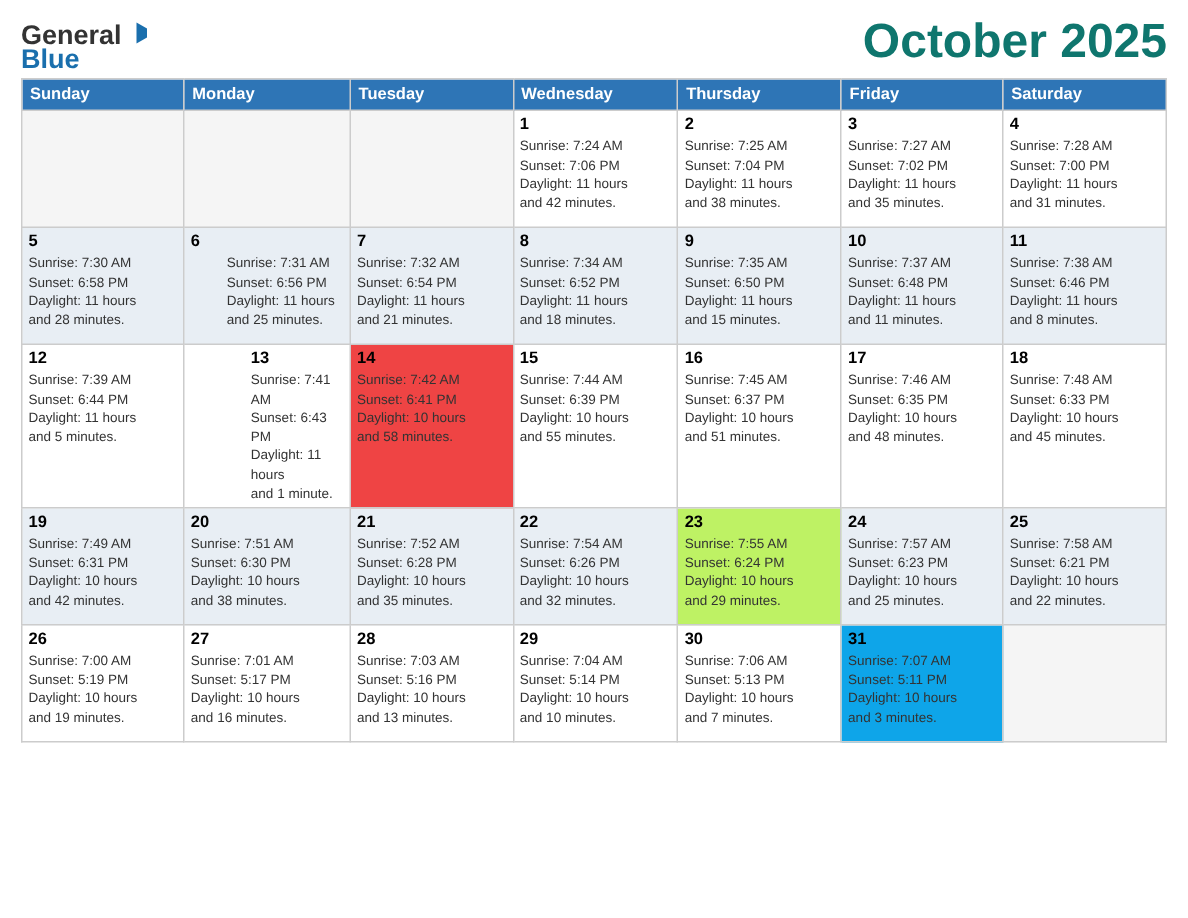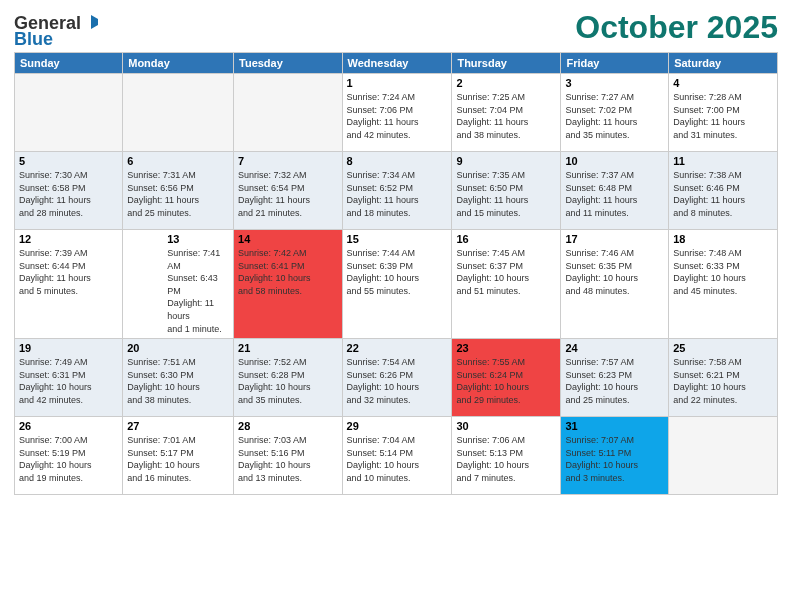--- a/index.html
+++ b/index.html
@@ -161,21 +161,21 @@
         <tr>
           <td style="background: rgb(232, 238, 244);">
             <div class="day-num">5</div>
             <div class="day-info" style="white-space: pre-line;">Sunrise: 7:30 AM
 Sunset: 6:58 PM
 Daylight: 11 hours
 and 28 minutes.</div>
           </td>
           <td style="background: rgb(232, 238, 244);">
             <div class="day-num">6</div>
-            <div class="day-info" style="white-space: pre-line;">Sunrise: 7:31 AM
+            <div class="day-info" style="white-space: pre-line; margin-left: 24px;">Sunrise: 7:31 AM
 Sunset: 6:56 PM
 Daylight: 11 hours
 and 25 minutes.</div>
           </td>
           <td style="background: rgb(232, 238, 244);">
             <div class="day-num">7</div>
             <div class="day-info" style="white-space: pre-line;">Sunrise: 7:32 AM
 Sunset: 6:54 PM
 Daylight: 11 hours
 and 21 minutes.</div>
@@ -282,21 +282,21 @@
 Daylight: 10 hours
 and 35 minutes.</div>
           </td>
           <td style="background: rgb(232, 238, 244);">
             <div class="day-num">22</div>
             <div class="day-info" style="white-space: pre-line;">Sunrise: 7:54 AM
 Sunset: 6:26 PM
 Daylight: 10 hours
 and 32 minutes.</div>
           </td>
-          <td style="background: #ef4444;">
+          <td style="background: #bef264;">
             <div class="day-num">23</div>
             <div class="day-info" style="white-space: pre-line;">Sunrise: 7:55 AM
 Sunset: 6:24 PM
 Daylight: 10 hours
 and 29 minutes.</div>
           </td>
           <td style="background: rgb(232, 238, 244);">
             <div class="day-num">24</div>
             <div class="day-info" style="white-space: pre-line;">Sunrise: 7:57 AM
 Sunset: 6:23 PM

